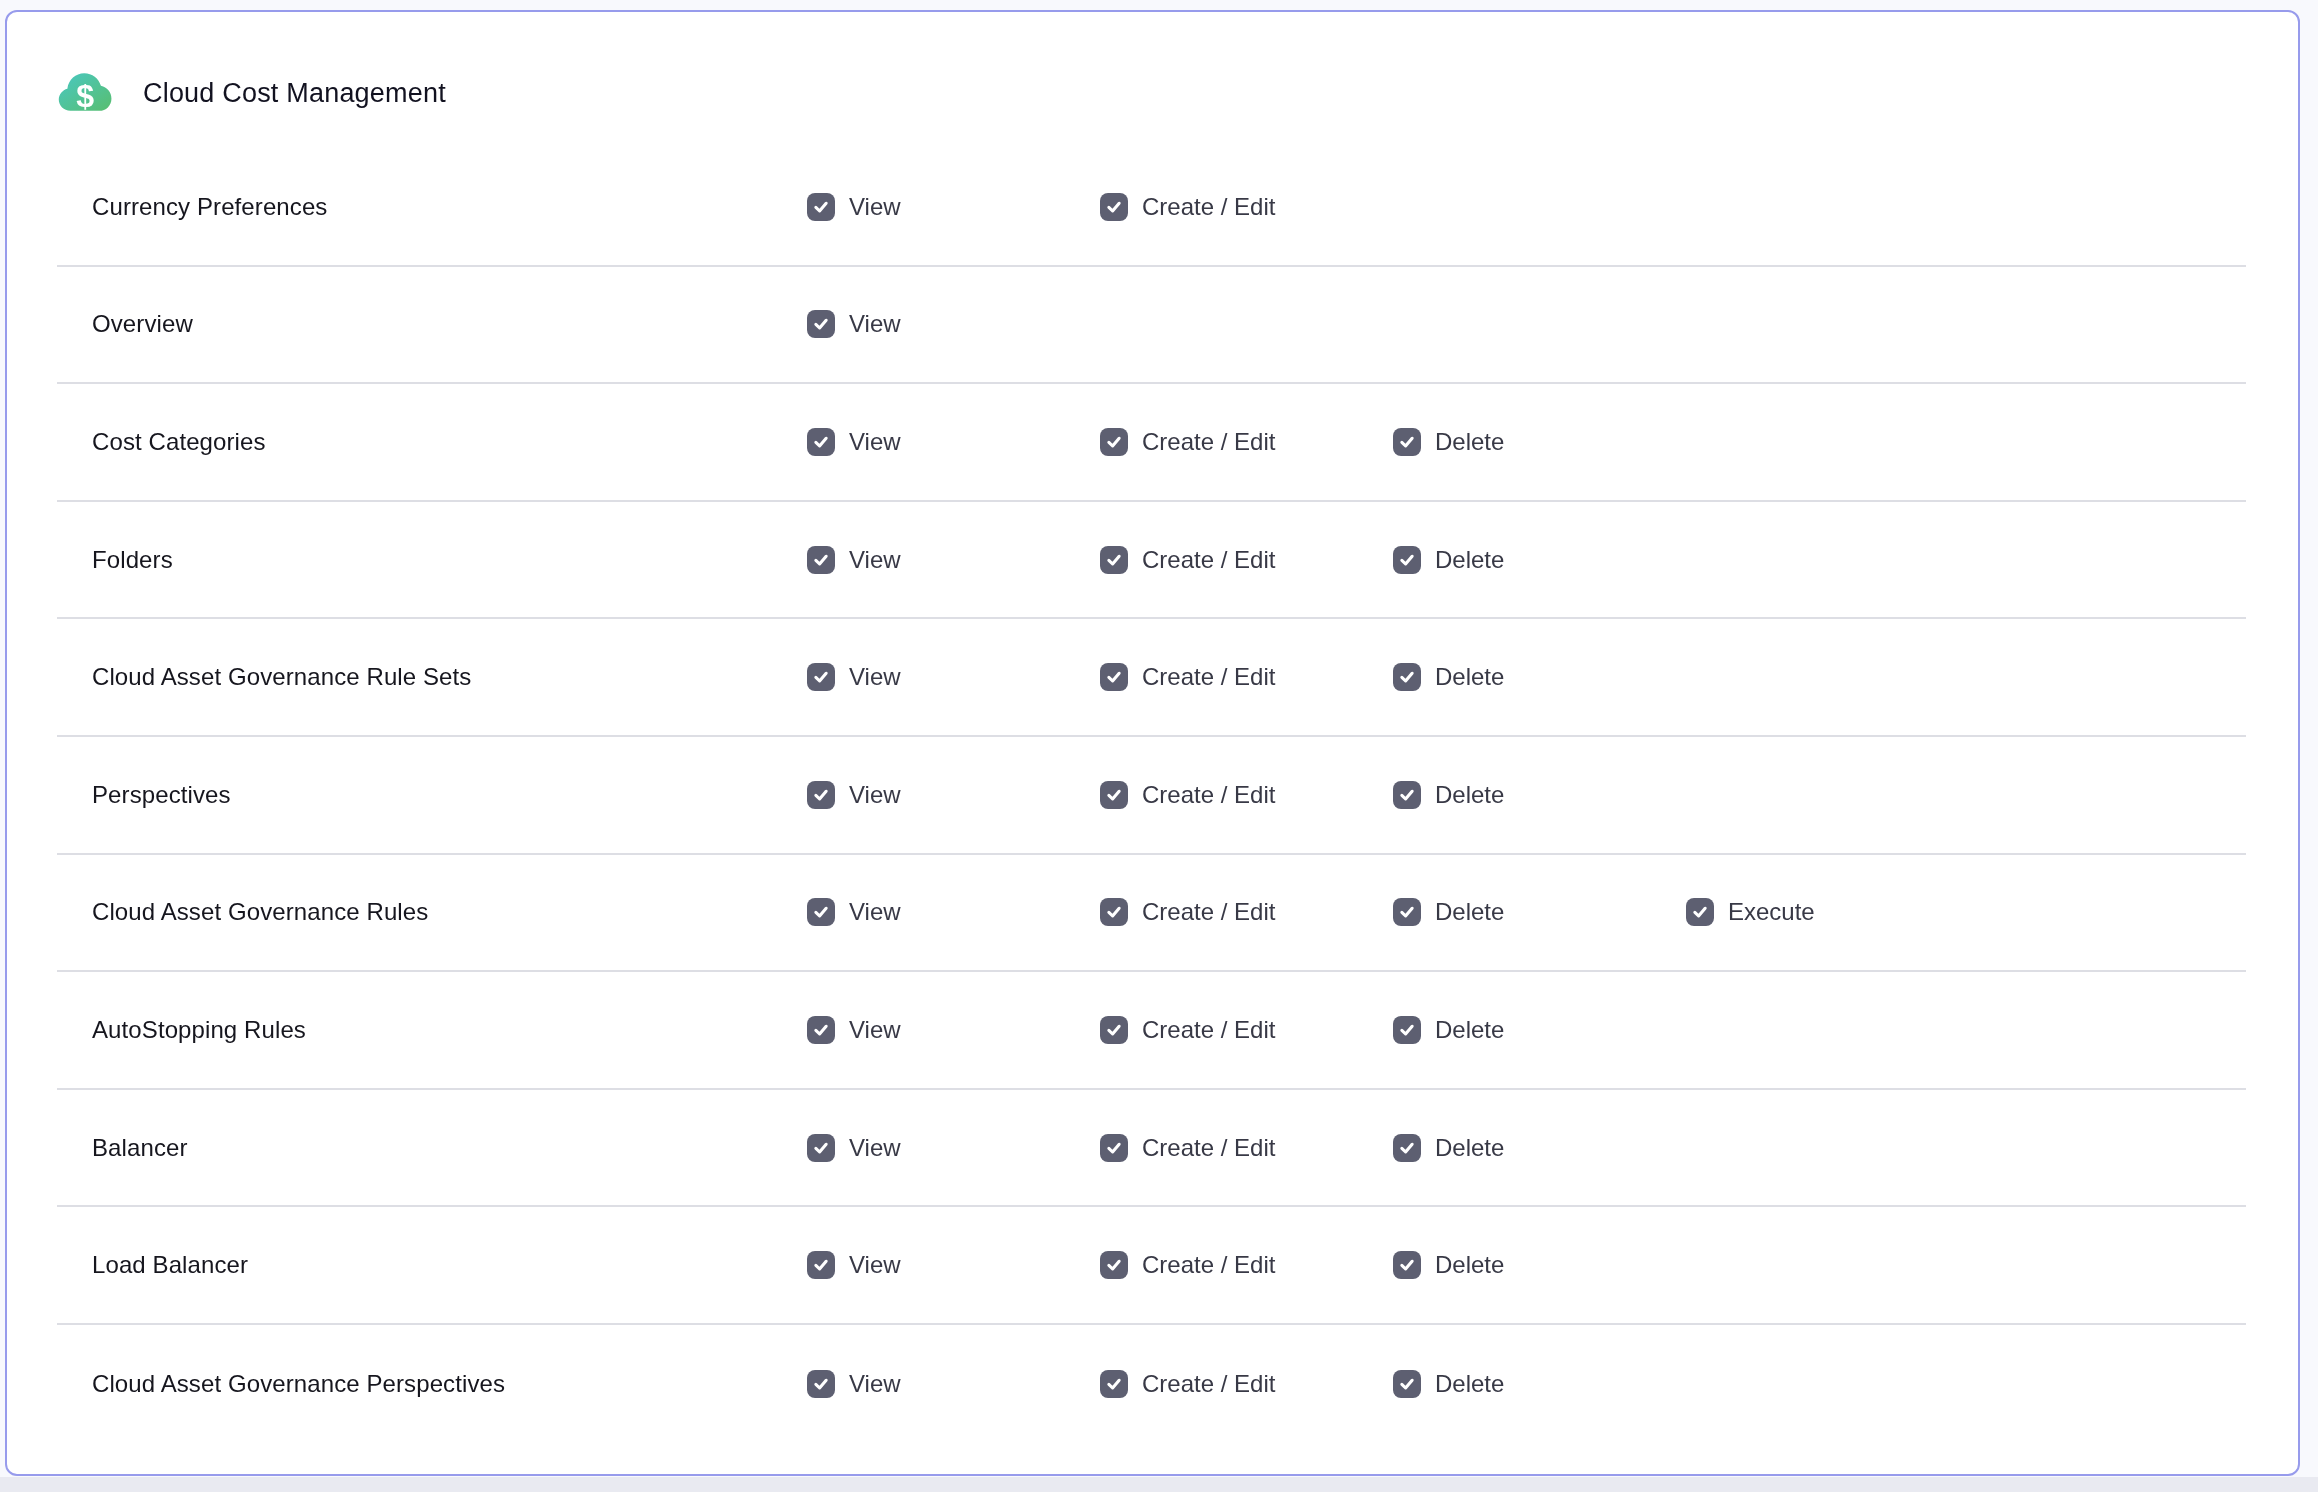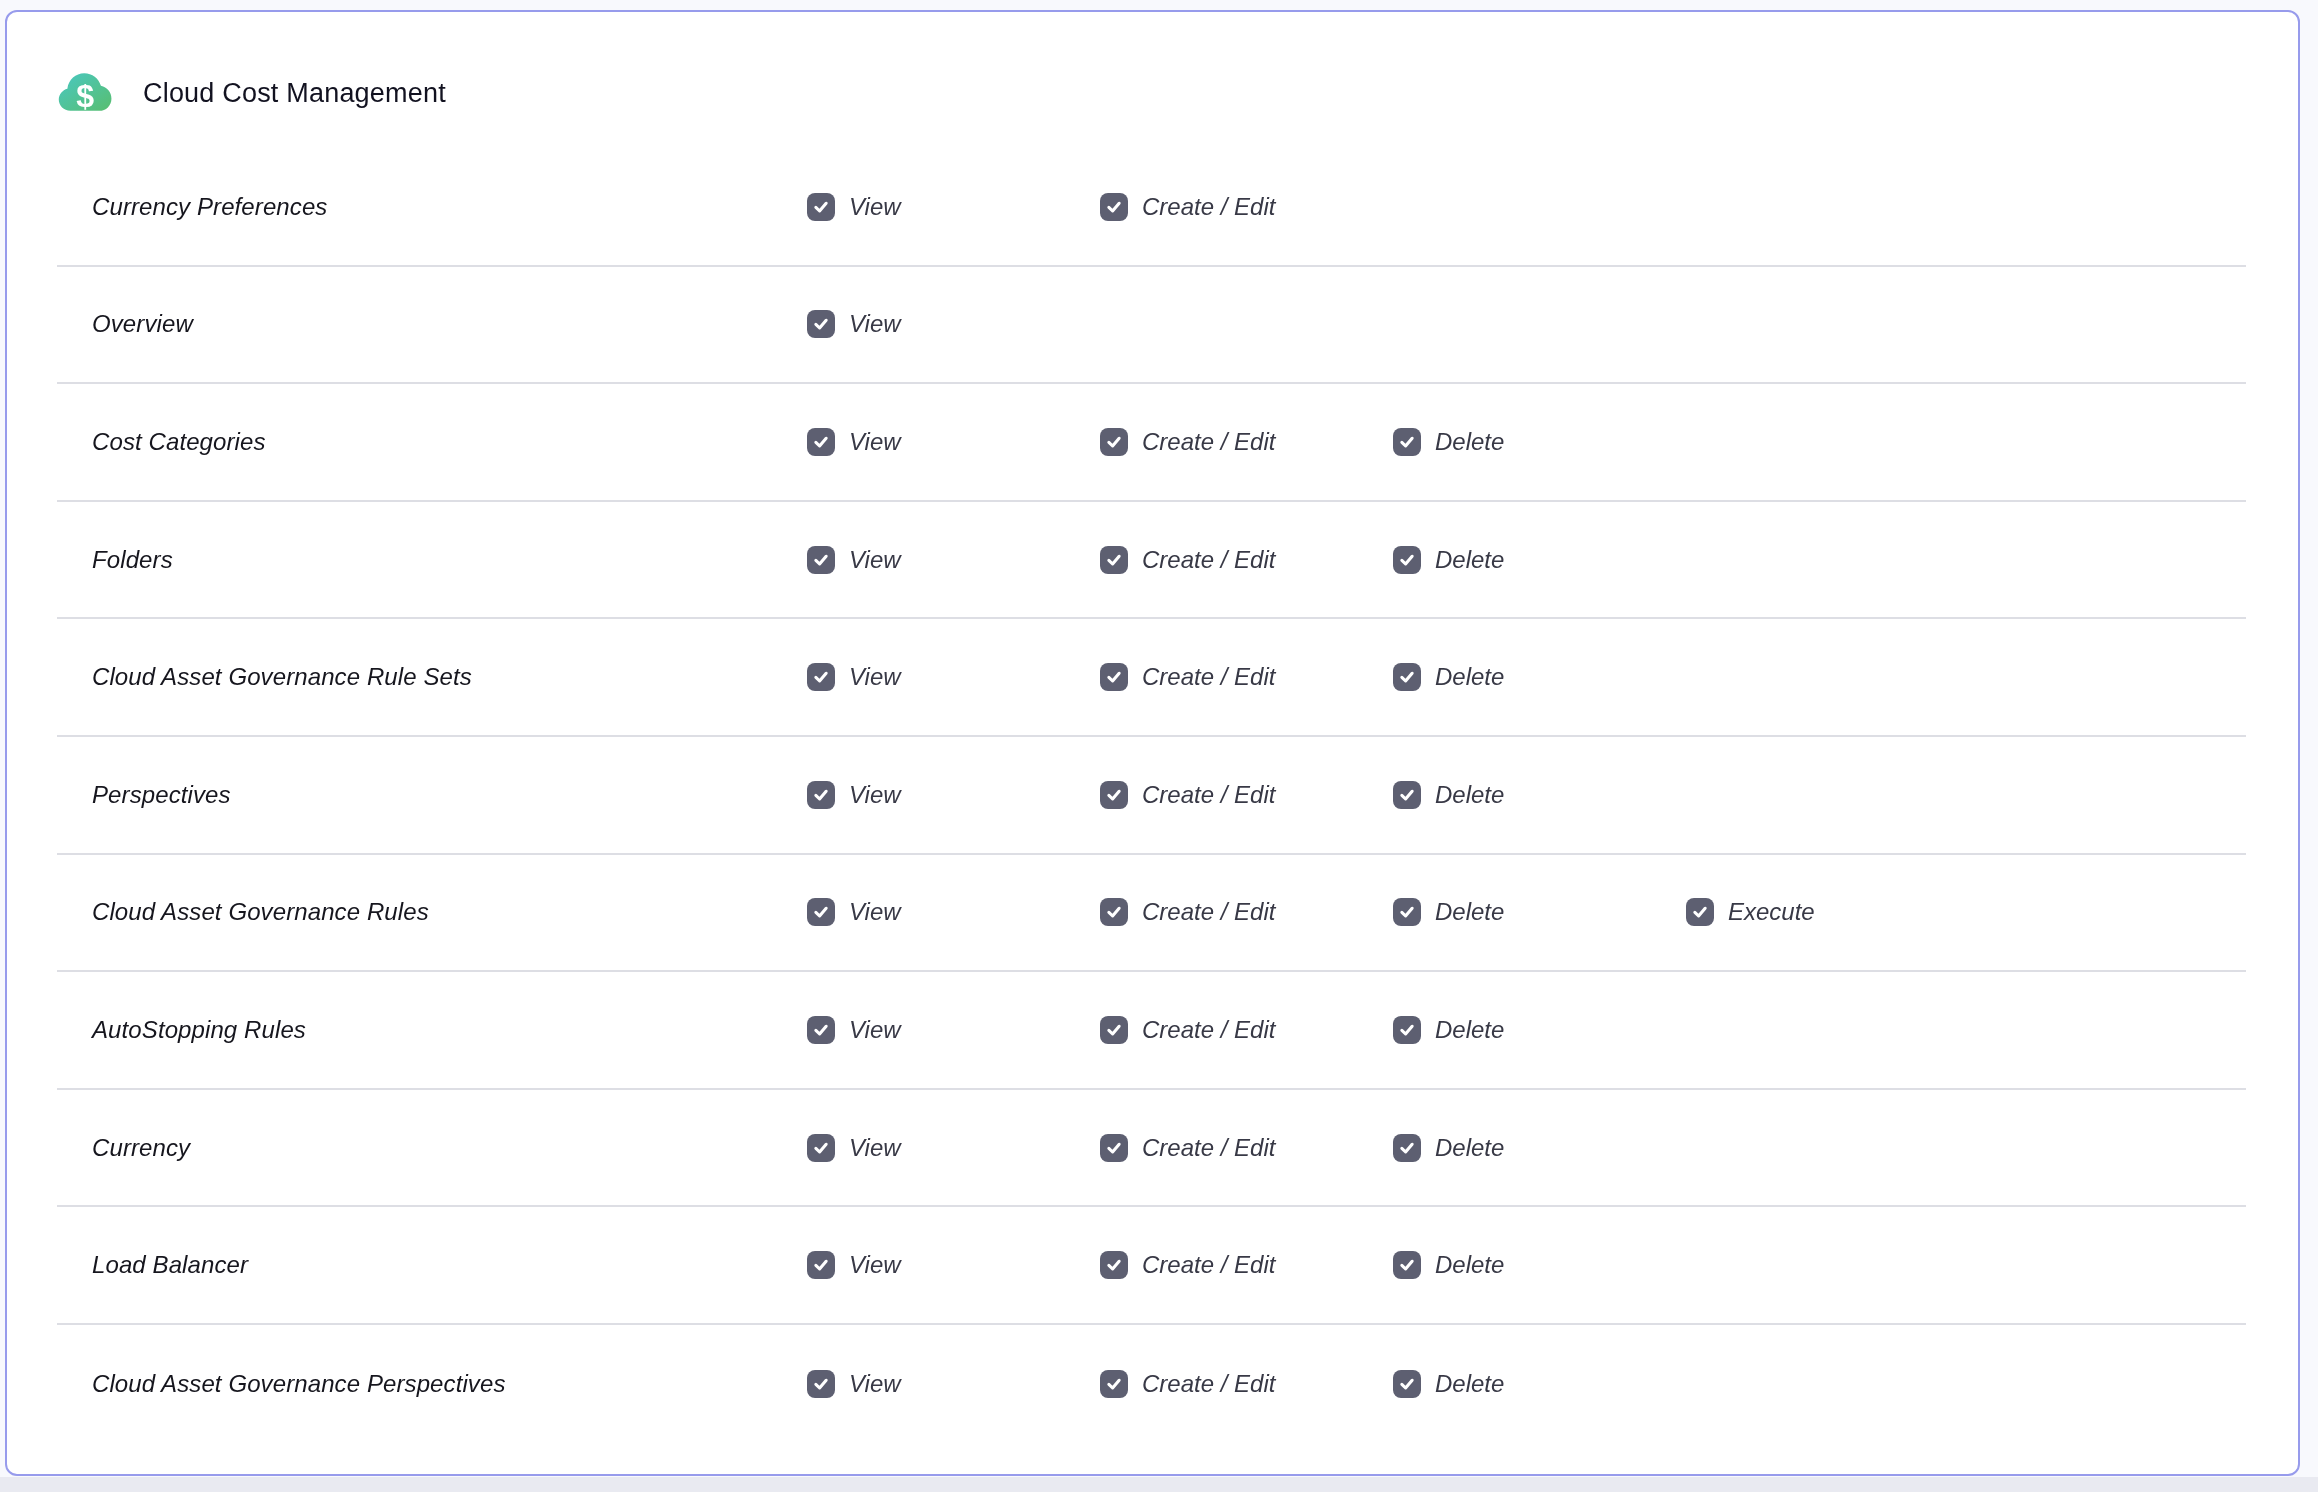--- a/index.html
+++ b/index.html
@@ -31,21 +31,20 @@
   }
   .ccm-icon { width: 58px; height: 50px; display: block; flex: 0 0 auto; }
   .panel-title {
     font-size: 27px;
     font-weight: 400;
     color: #121220;
     letter-spacing: 0.2px;
   }
   .permissions-list {
     margin: 31px 52px 0 50px;
-    font-style: italic;
   }
   .perm-row {
     height: 117.6px;
     display: grid;
     grid-template-columns: 715px 293px 293px 293px 1fr;
     align-items: center;
     padding-left: 35px;
     border-bottom: 2px solid #dddee4;
   }
   .perm-row.last { border-bottom: none; }
@@ -307,21 +306,21 @@
         <svg viewBox="0 0 14 14">
           <path d="M3 7.3 5.9 10.1 11 4.1" stroke="#ffffff" stroke-width="2.4" fill="none" stroke-linecap="round" stroke-linejoin="round"></path>
         </svg>
       </span>
       <span class="cbx-label">Delete</span>
     </label>
     <label class="perm-cell"></label>
   </div>
 
   <div class="perm-row">
-    <div class="row-label">Currency</div>
+    <div class="row-label">Balancer</div>
     <label class="perm-cell">
       <span class="cbx">
         <svg viewBox="0 0 14 14">
           <path d="M3 7.3 5.9 10.1 11 4.1" stroke="#ffffff" stroke-width="2.4" fill="none" stroke-linecap="round" stroke-linejoin="round"></path>
         </svg>
       </span>
       <span class="cbx-label">View</span>
     </label>
     <label class="perm-cell">
       <span class="cbx">

